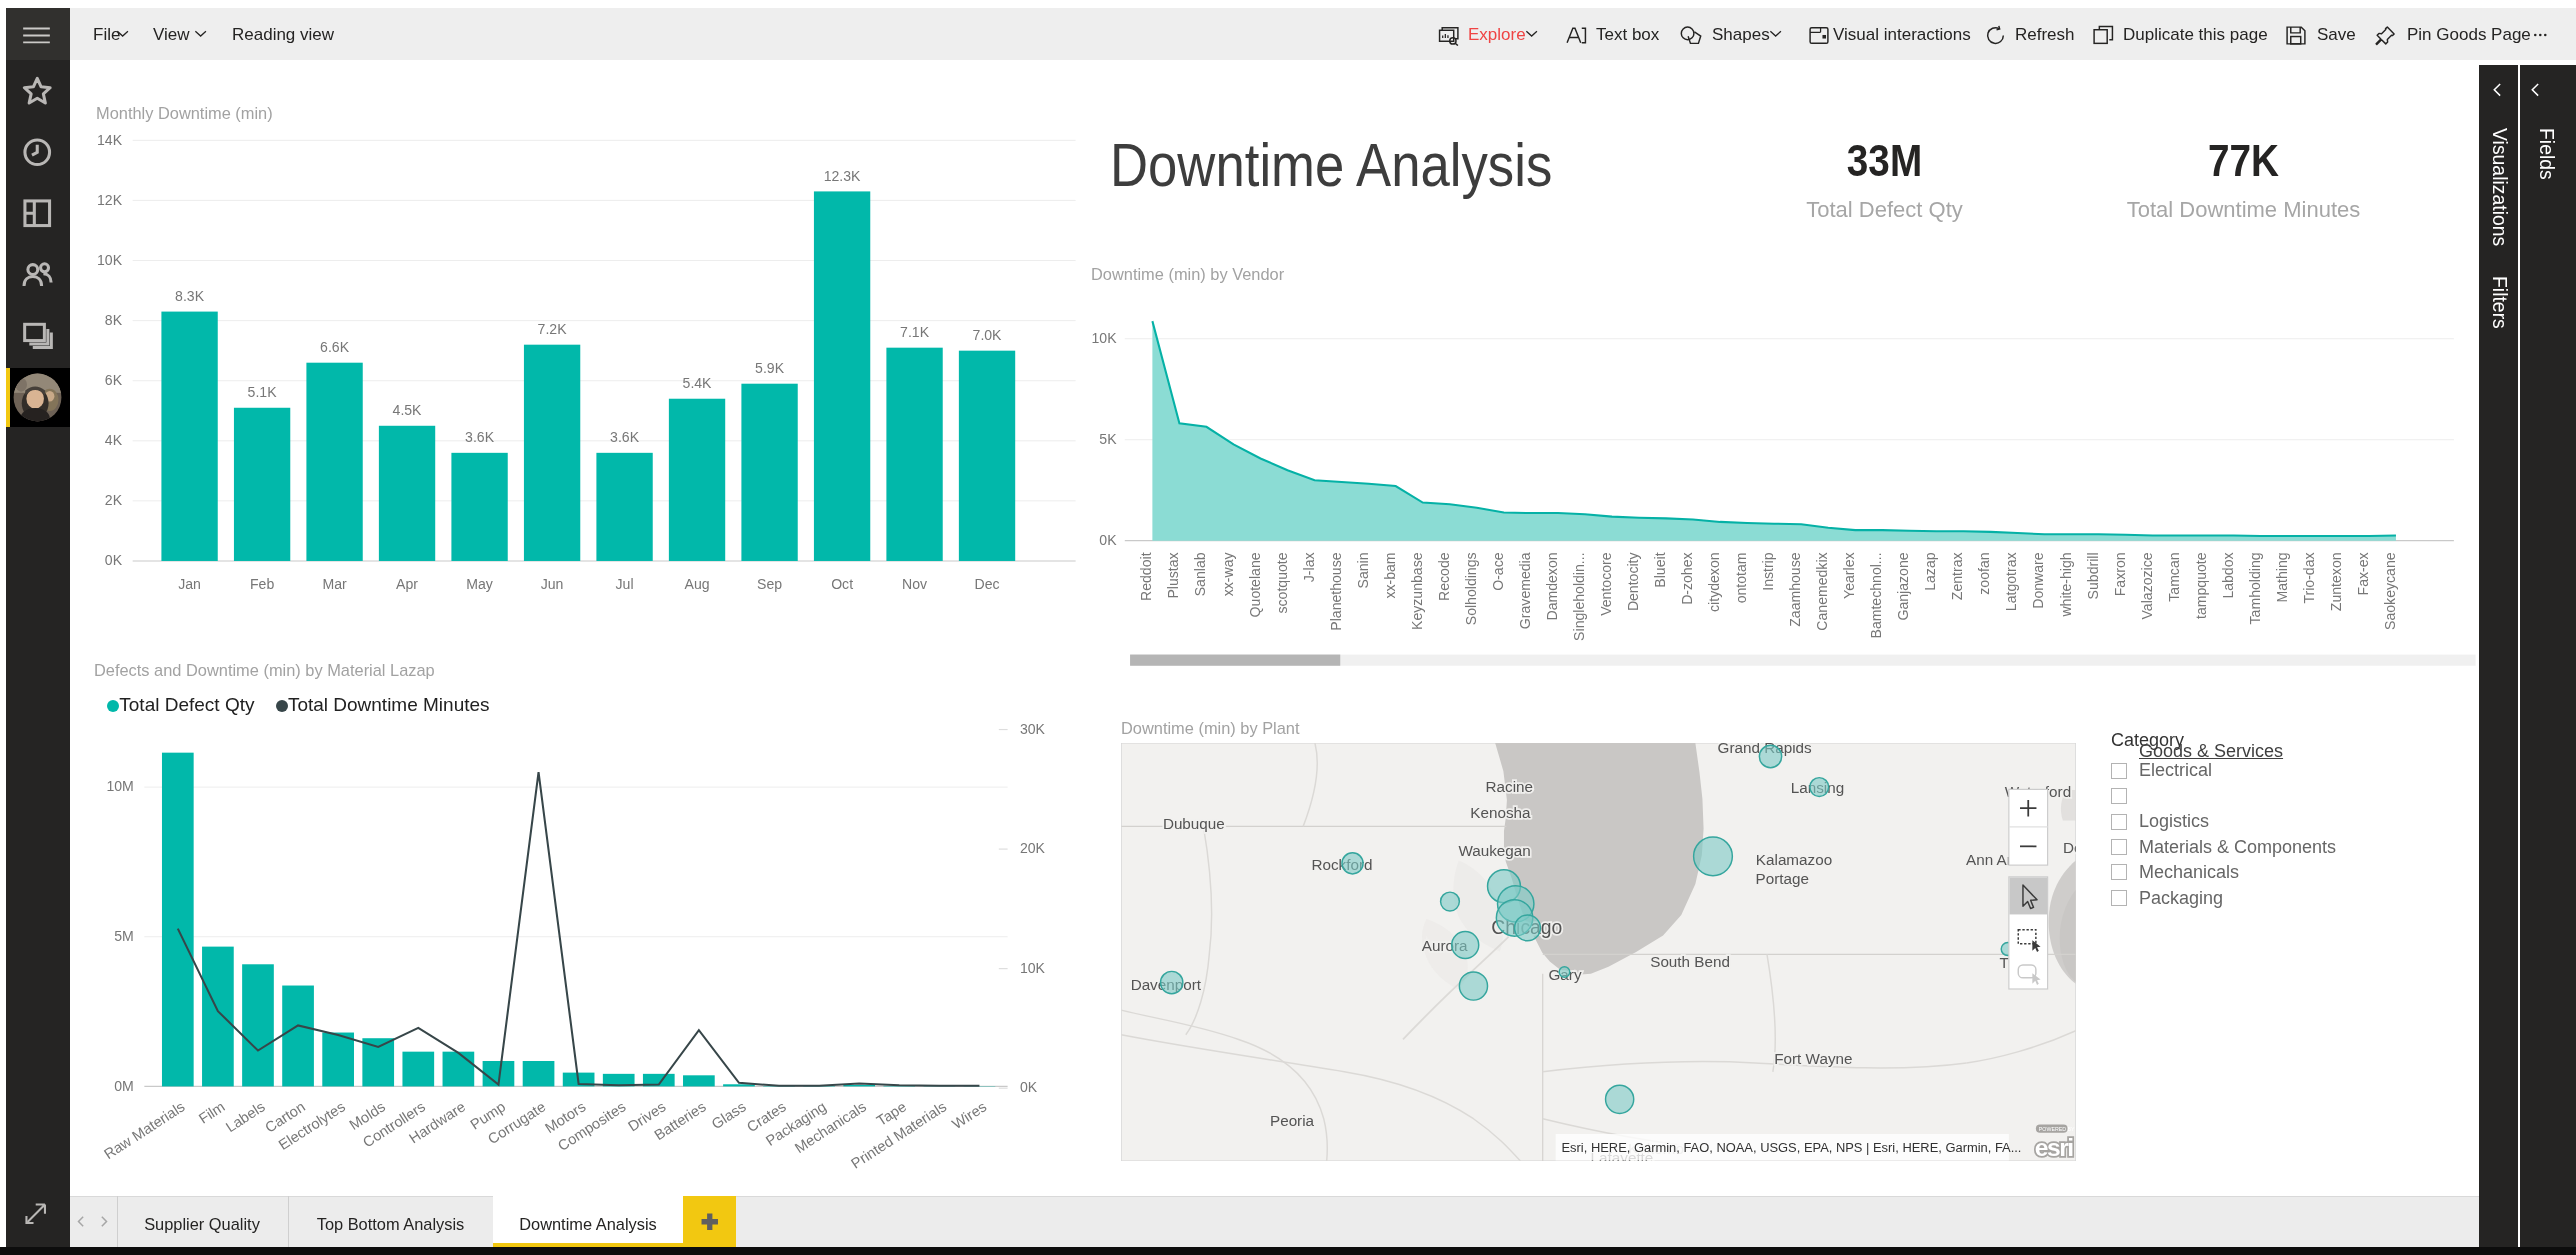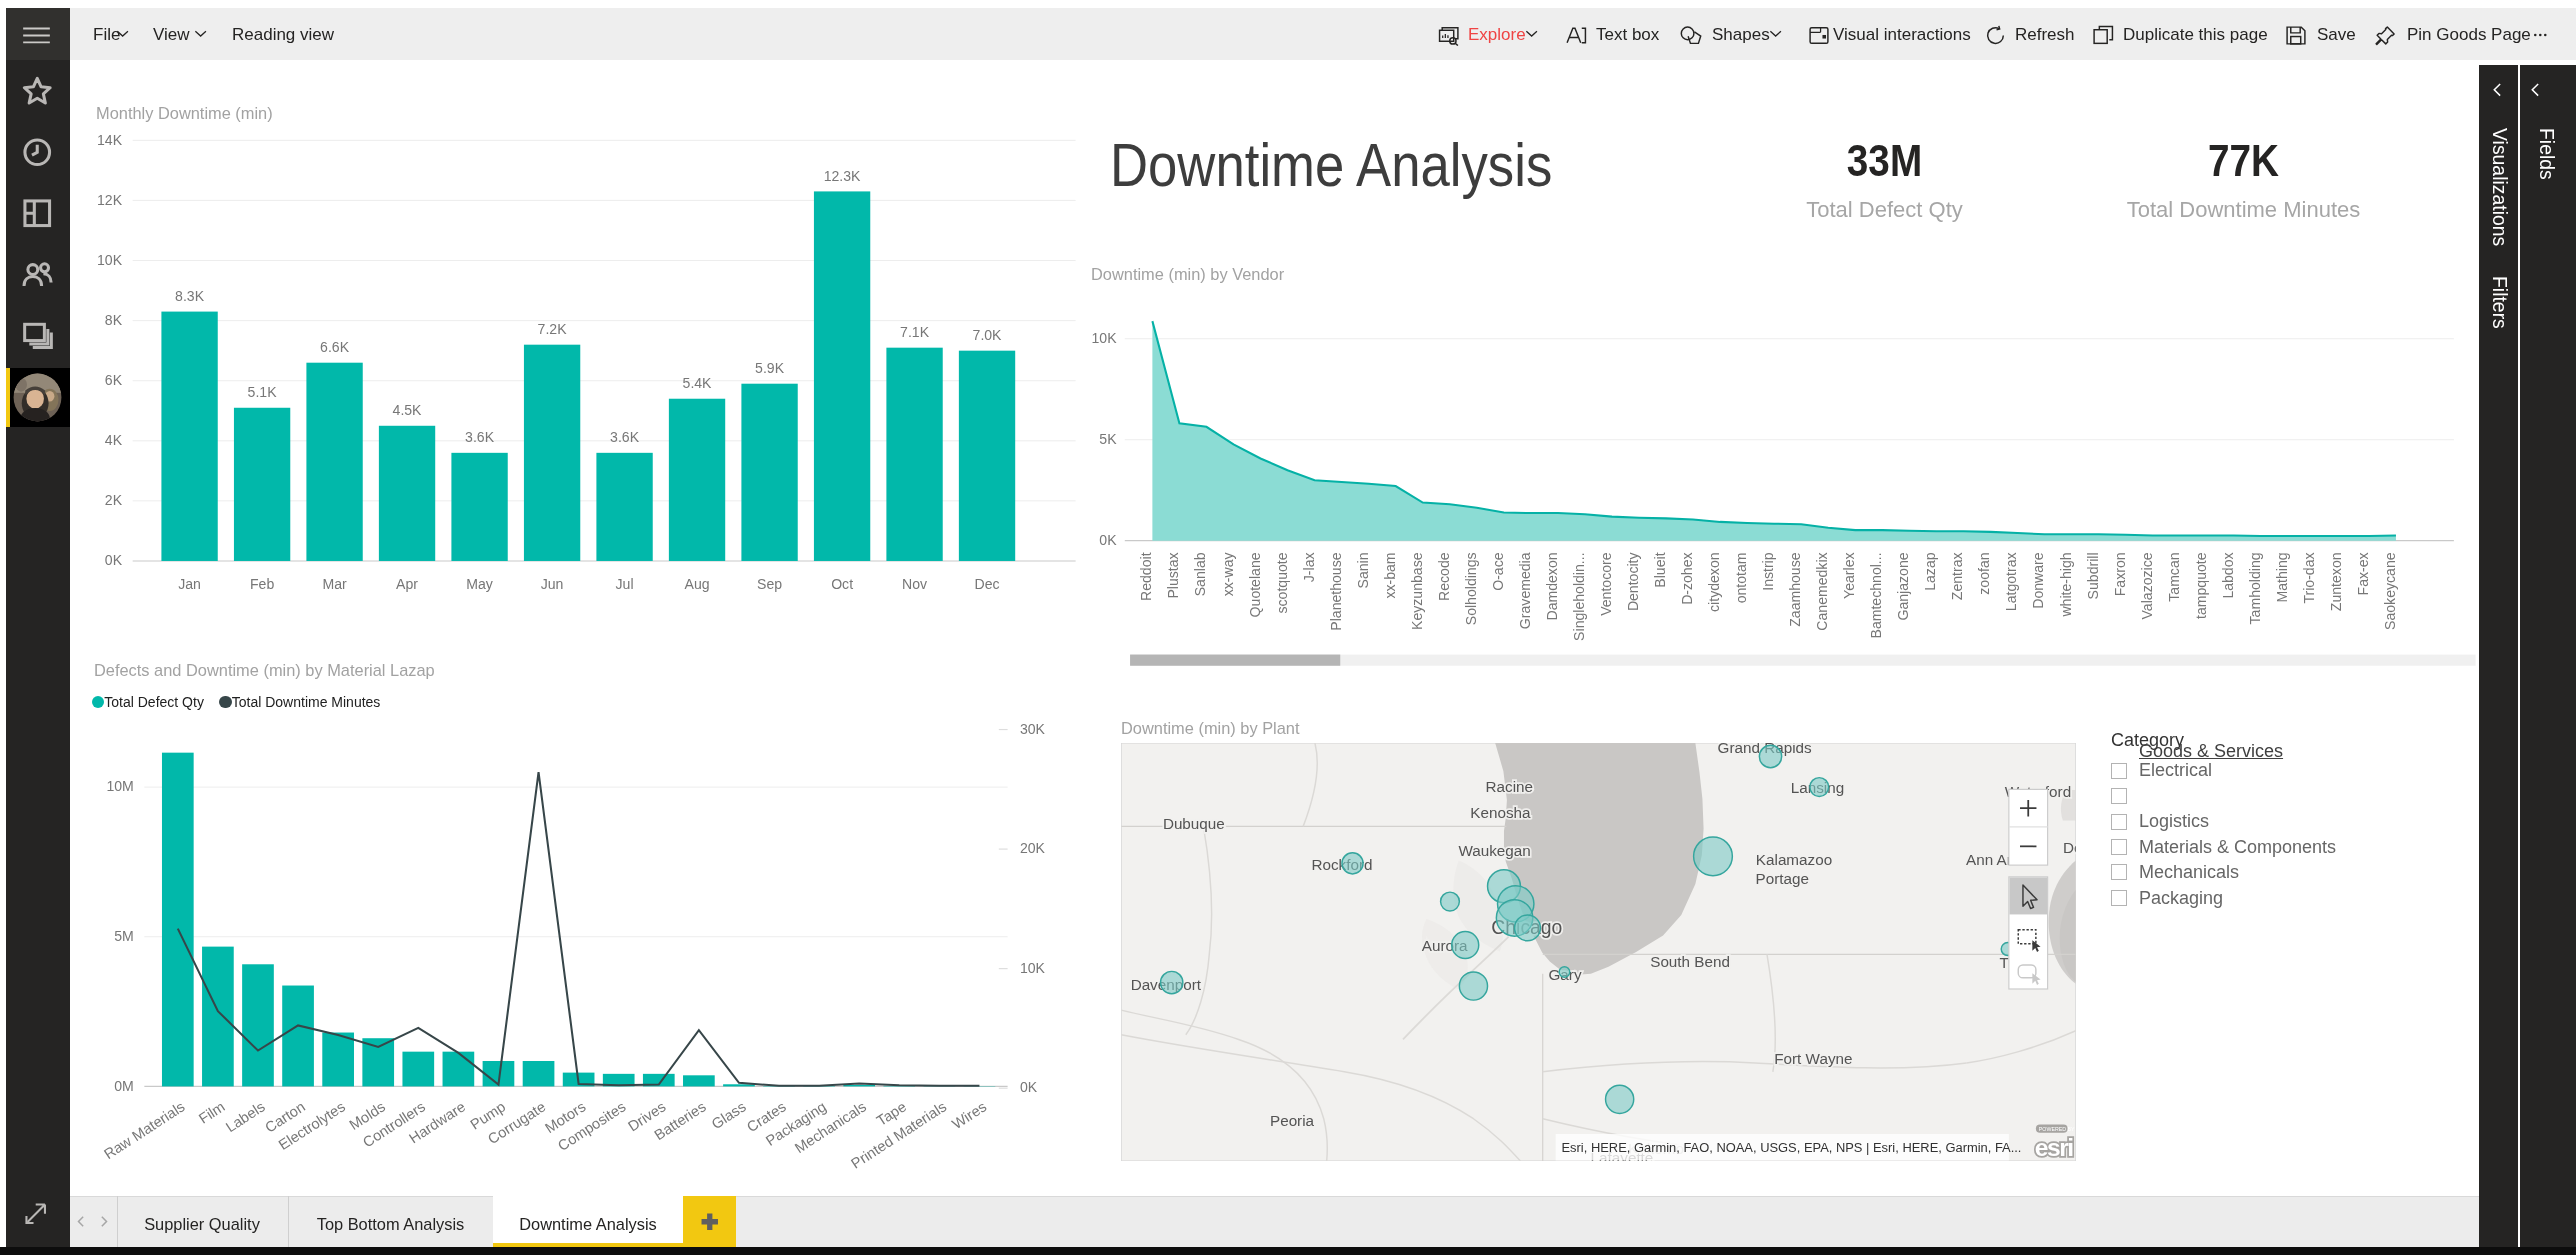--- a/index.html
+++ b/index.html
@@ -317,21 +317,21 @@
       <text x="3843.1" y="941.0" font-size="24" fill="#777777" text-anchor="end" transform="rotate(-90 3843.1 941.0)" dominant-baseline="middle">Tamholding</text>
       <text x="3889.1" y="941.0" font-size="24" fill="#777777" text-anchor="end" transform="rotate(-90 3889.1 941.0)" dominant-baseline="middle">Mathing</text>
       <text x="3935.1" y="941.0" font-size="24" fill="#777777" text-anchor="end" transform="rotate(-90 3935.1 941.0)" dominant-baseline="middle">Trio-dax</text>
       <text x="3981.2" y="941.0" font-size="24" fill="#777777" text-anchor="end" transform="rotate(-90 3981.2 941.0)" dominant-baseline="middle">Zuntexon</text>
       <text x="4027.2" y="941.0" font-size="24" fill="#777777" text-anchor="end" transform="rotate(-90 4027.2 941.0)" dominant-baseline="middle">Fax-ex</text>
       <text x="4073.3" y="941.0" font-size="24" fill="#777777" text-anchor="end" transform="rotate(-90 4073.3 941.0)" dominant-baseline="middle">Saokeycane</text>
       <rect x="1925" y="1115" width="2292" height="19" fill="#f0f0f0"></rect>
       <rect x="1925" y="1115" width="358" height="19" fill="#b5b5b5"></rect>
     </svg>
 <div class="abs ttl" style="left:94px;top:661px;">Defects and Downtime (min) by Material Lazap</div>
-<div class="abs" style="left:92px;top:694px;font-size:14px;color:#212121;">
+<div class="abs" style="left:107px;top:694px;font-size:19px;color:#212121;">
 <span style="display:inline-block;width:12.3px;height:12.3px;border-radius:50%;background:#01b8aa;vertical-align:-1.2px;"></span>Total Defect Qty
 &nbsp;&nbsp;&nbsp;<span style="display:inline-block;width:12.3px;height:12.3px;border-radius:50%;background:#374649;vertical-align:-1.2px;"></span>Total Downtime Minutes</div>
 <svg class="abs" style="left:0;top:0;" width="1115" height="1174" viewBox="0 0 1900 2000">
       <line x1="246" y1="1851.0" x2="1717" y2="1851.0" stroke="#c9c9c9" stroke-width="2"></line>
       <text x="228" y="1852.0" font-size="24" fill="#777777" text-anchor="end" dominant-baseline="middle">0M</text>
       <line x1="246" y1="1596.0" x2="1717" y2="1596.0" stroke="#ebebeb" stroke-width="1.5"></line>
       <text x="228" y="1597.0" font-size="24" fill="#777777" text-anchor="end" dominant-baseline="middle">5M</text>
       <line x1="246" y1="1341.0" x2="1717" y2="1341.0" stroke="#ebebeb" stroke-width="1.5"></line>
       <text x="228" y="1342.0" font-size="24" fill="#777777" text-anchor="end" dominant-baseline="middle">10M</text>
       <line x1="1702" y1="1854.0" x2="1717" y2="1854.0" stroke="#dddddd" stroke-width="2"></line>

